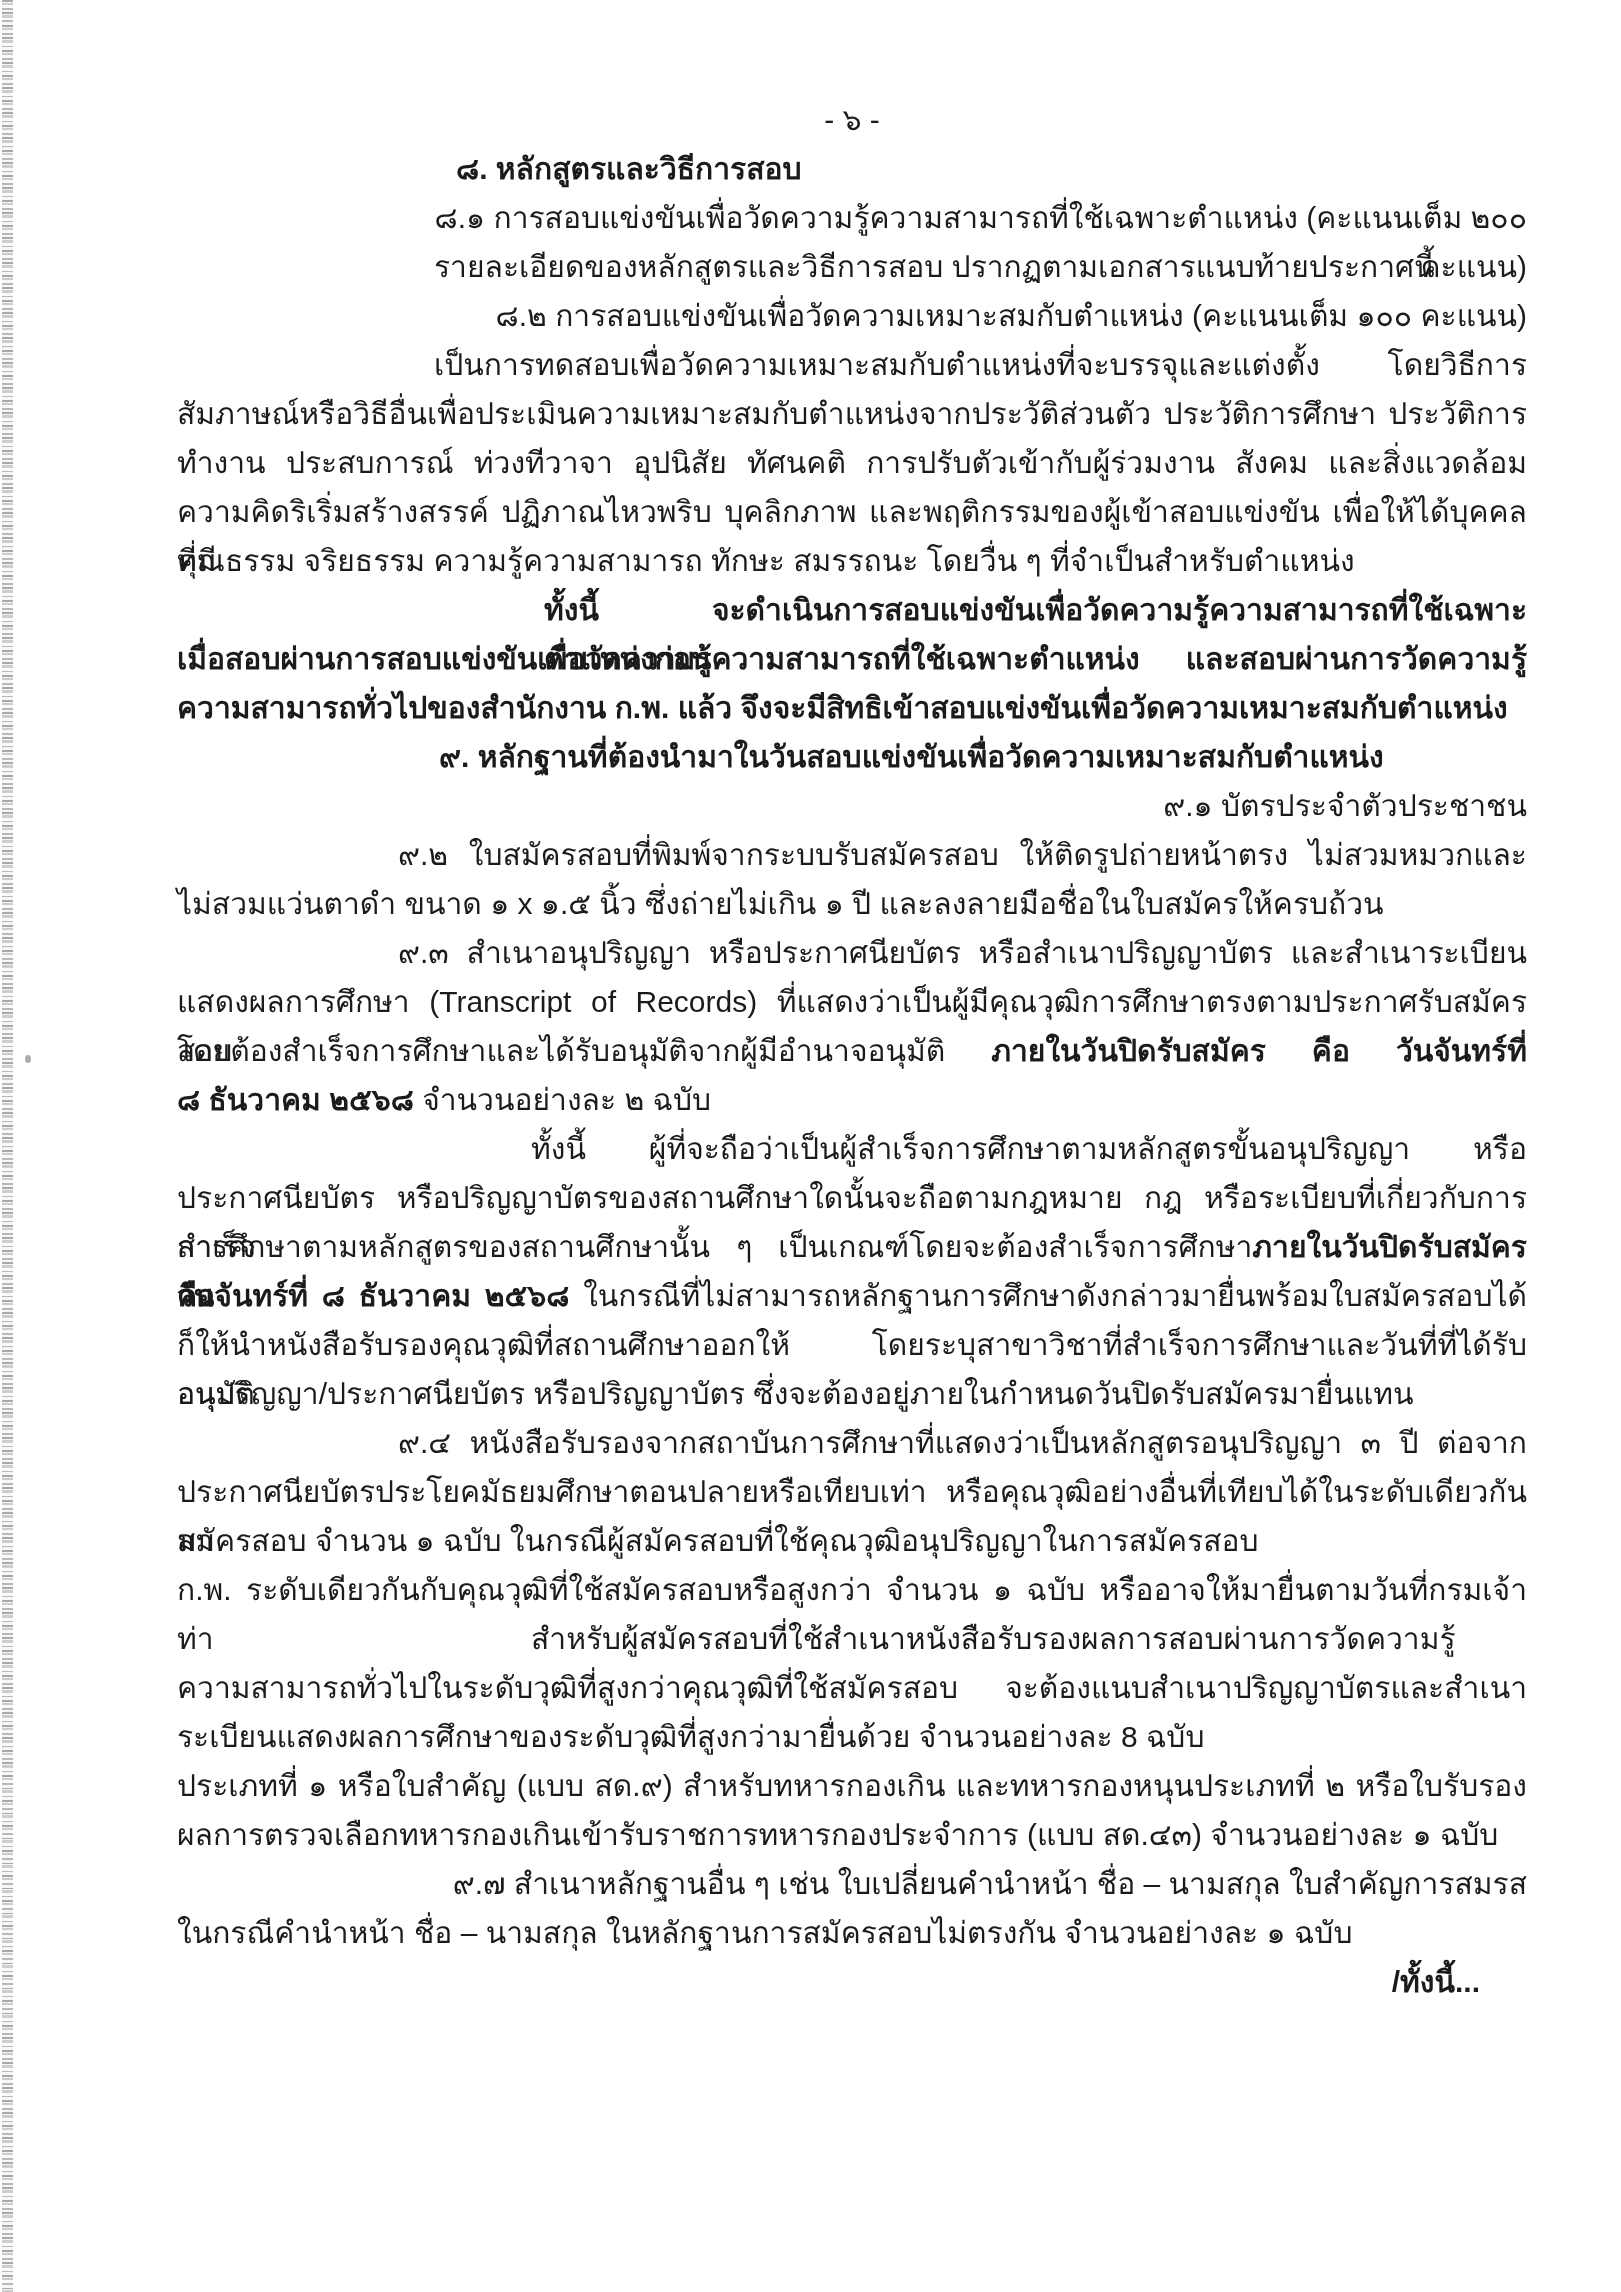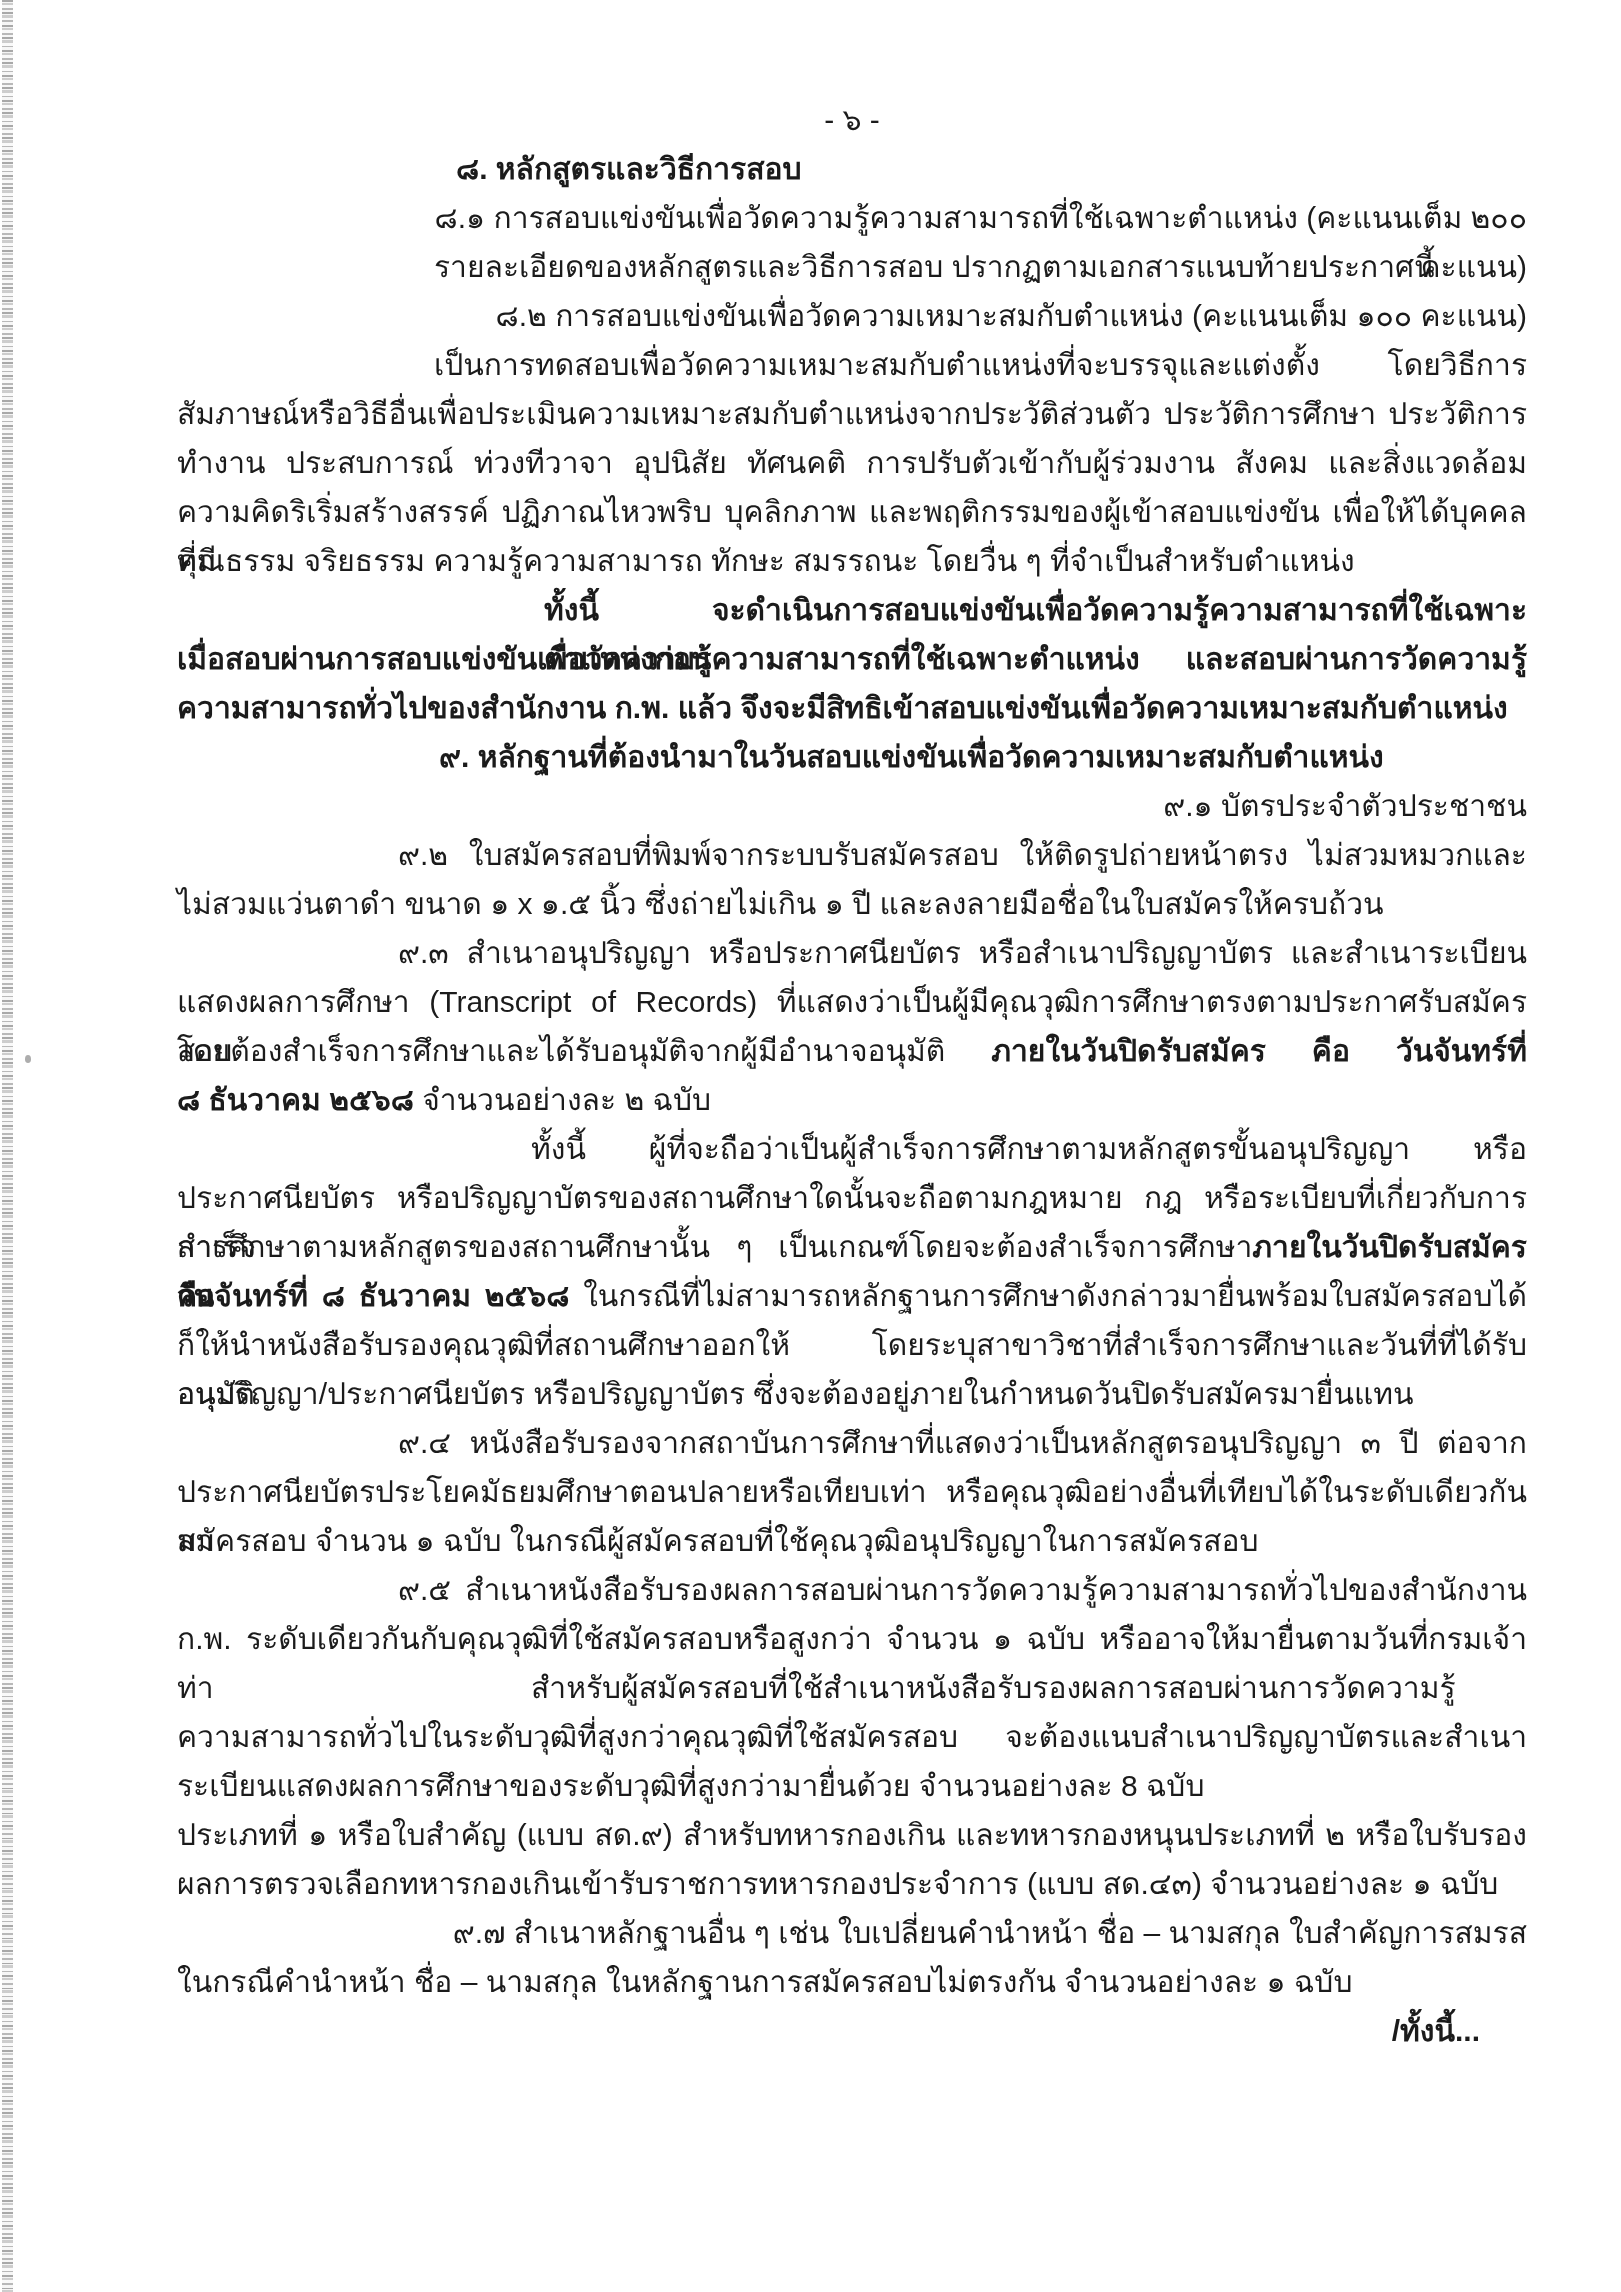--- a/index.html
+++ b/index.html
@@ -86,21 +86,20 @@
       <div class="line"><span class="bseg">๘ ธันวาคม ๒๕๖๘</span><span> จำนวนอย่างละ ๒ ฉบับ</span></div>
       <div class="line d2 fill"><span>ทั้งนี้ ผู้ที่จะถือว่าเป็นผู้สำเร็จการศึกษาตามหลักสูตรขั้นอนุปริญญา หรือ</span></div>
       <div class="line  fill"><span>ประกาศนียบัตร หรือปริญญาบัตรของสถานศึกษาใดนั้นจะถือตามกฎหมาย กฎ หรือระเบียบที่เกี่ยวกับการสำเร็จ</span></div>
       <div class="line  fill"><span>การศึกษาตามหลักสูตรของสถานศึกษานั้น ๆ เป็นเกณฑ์โดยจะต้องสำเร็จการศึกษา</span><span class="bseg">ภายในวันปิดรับสมัคร คือ</span></div>
       <div class="line  fill"><span class="bseg">วันจันทร์ที่ ๘ ธันวาคม ๒๕๖๘</span><span> ในกรณีที่ไม่สามารถหลักฐานการศึกษาดังกล่าวมายื่นพร้อมใบสมัครสอบได้</span></div>
       <div class="line  fill"><span>ก็ให้นำหนังสือรับรองคุณวุฒิที่สถานศึกษาออกให้ โดยระบุสาขาวิชาที่สำเร็จการศึกษาและวันที่ที่ได้รับอนุมัติ</span></div>
       <div class="line"><span>อนุปริญญา/ประกาศนียบัตร หรือปริญญาบัตร ซึ่งจะต้องอยู่ภายในกำหนดวันปิดรับสมัครมายื่นแทน</span></div>
       <div class="line item fill"><span>๙.๔ หนังสือรับรองจากสถาบันการศึกษาที่แสดงว่าเป็นหลักสูตรอนุปริญญา ๓ ปี ต่อจาก</span></div>
       <div class="line  fill"><span>ประกาศนียบัตรประโยคมัธยมศึกษาตอนปลายหรือเทียบเท่า หรือคุณวุฒิอย่างอื่นที่เทียบได้ในระดับเดียวกันมา</span></div>
       <div class="line"><span>สมัครสอบ จำนวน ๑ ฉบับ ในกรณีผู้สมัครสอบที่ใช้คุณวุฒิอนุปริญญาในการสมัครสอบ</span></div>
-      <div class="line item fill"><span>๙.๕ สำเนาหนังสือรับรองผลการสอบผ่านการวัดความรู้ความสามารถทั่วไปของสำนักงาน</span></div>
       <div class="line  fill"><span>ก.พ. ระดับเดียวกันกับคุณวุฒิที่ใช้สมัครสอบหรือสูงกว่า จำนวน ๑ ฉบับ หรืออาจให้มายื่นตามวันที่กรมเจ้าท่า</span></div>
       <div class="line d2 fill"><span>สำหรับผู้สมัครสอบที่ใช้สำเนาหนังสือรับรองผลการสอบผ่านการวัดความรู้</span></div>
       <div class="line  fill"><span>ความสามารถทั่วไปในระดับวุฒิที่สูงกว่าคุณวุฒิที่ใช้สมัครสอบ จะต้องแนบสำเนาปริญญาบัตรและสำเนา</span></div>
       <div class="line"><span>ระเบียนแสดงผลการศึกษาของระดับวุฒิที่สูงกว่ามายื่นด้วย จำนวนอย่างละ 8 ฉบับ</span></div>
       <div class="line  fill"><span>ประเภทที่ ๑ หรือใบสำคัญ (แบบ สด.๙) สำหรับทหารกองเกิน และทหารกองหนุนประเภทที่ ๒ หรือใบรับรอง</span></div>
       <div class="line"><span>ผลการตรวจเลือกทหารกองเกินเข้ารับราชการทหารกองประจำการ (แบบ สด.๔๓) จำนวนอย่างละ ๑ ฉบับ</span></div>
       <div class="line item"><span>๙.๗ สำเนาหลักฐานอื่น ๆ เช่น ใบเปลี่ยนคำนำหน้า ชื่อ – นามสกุล ใบสำคัญการสมรส</span></div>
       <div class="line"><span>ในกรณีคำนำหน้า ชื่อ – นามสกุล ในหลักฐานการสมัครสอบไม่ตรงกัน จำนวนอย่างละ ๑ ฉบับ</span></div>
       <div class="line r"><span>/ทั้งนี้...</span></div>
     </div>

